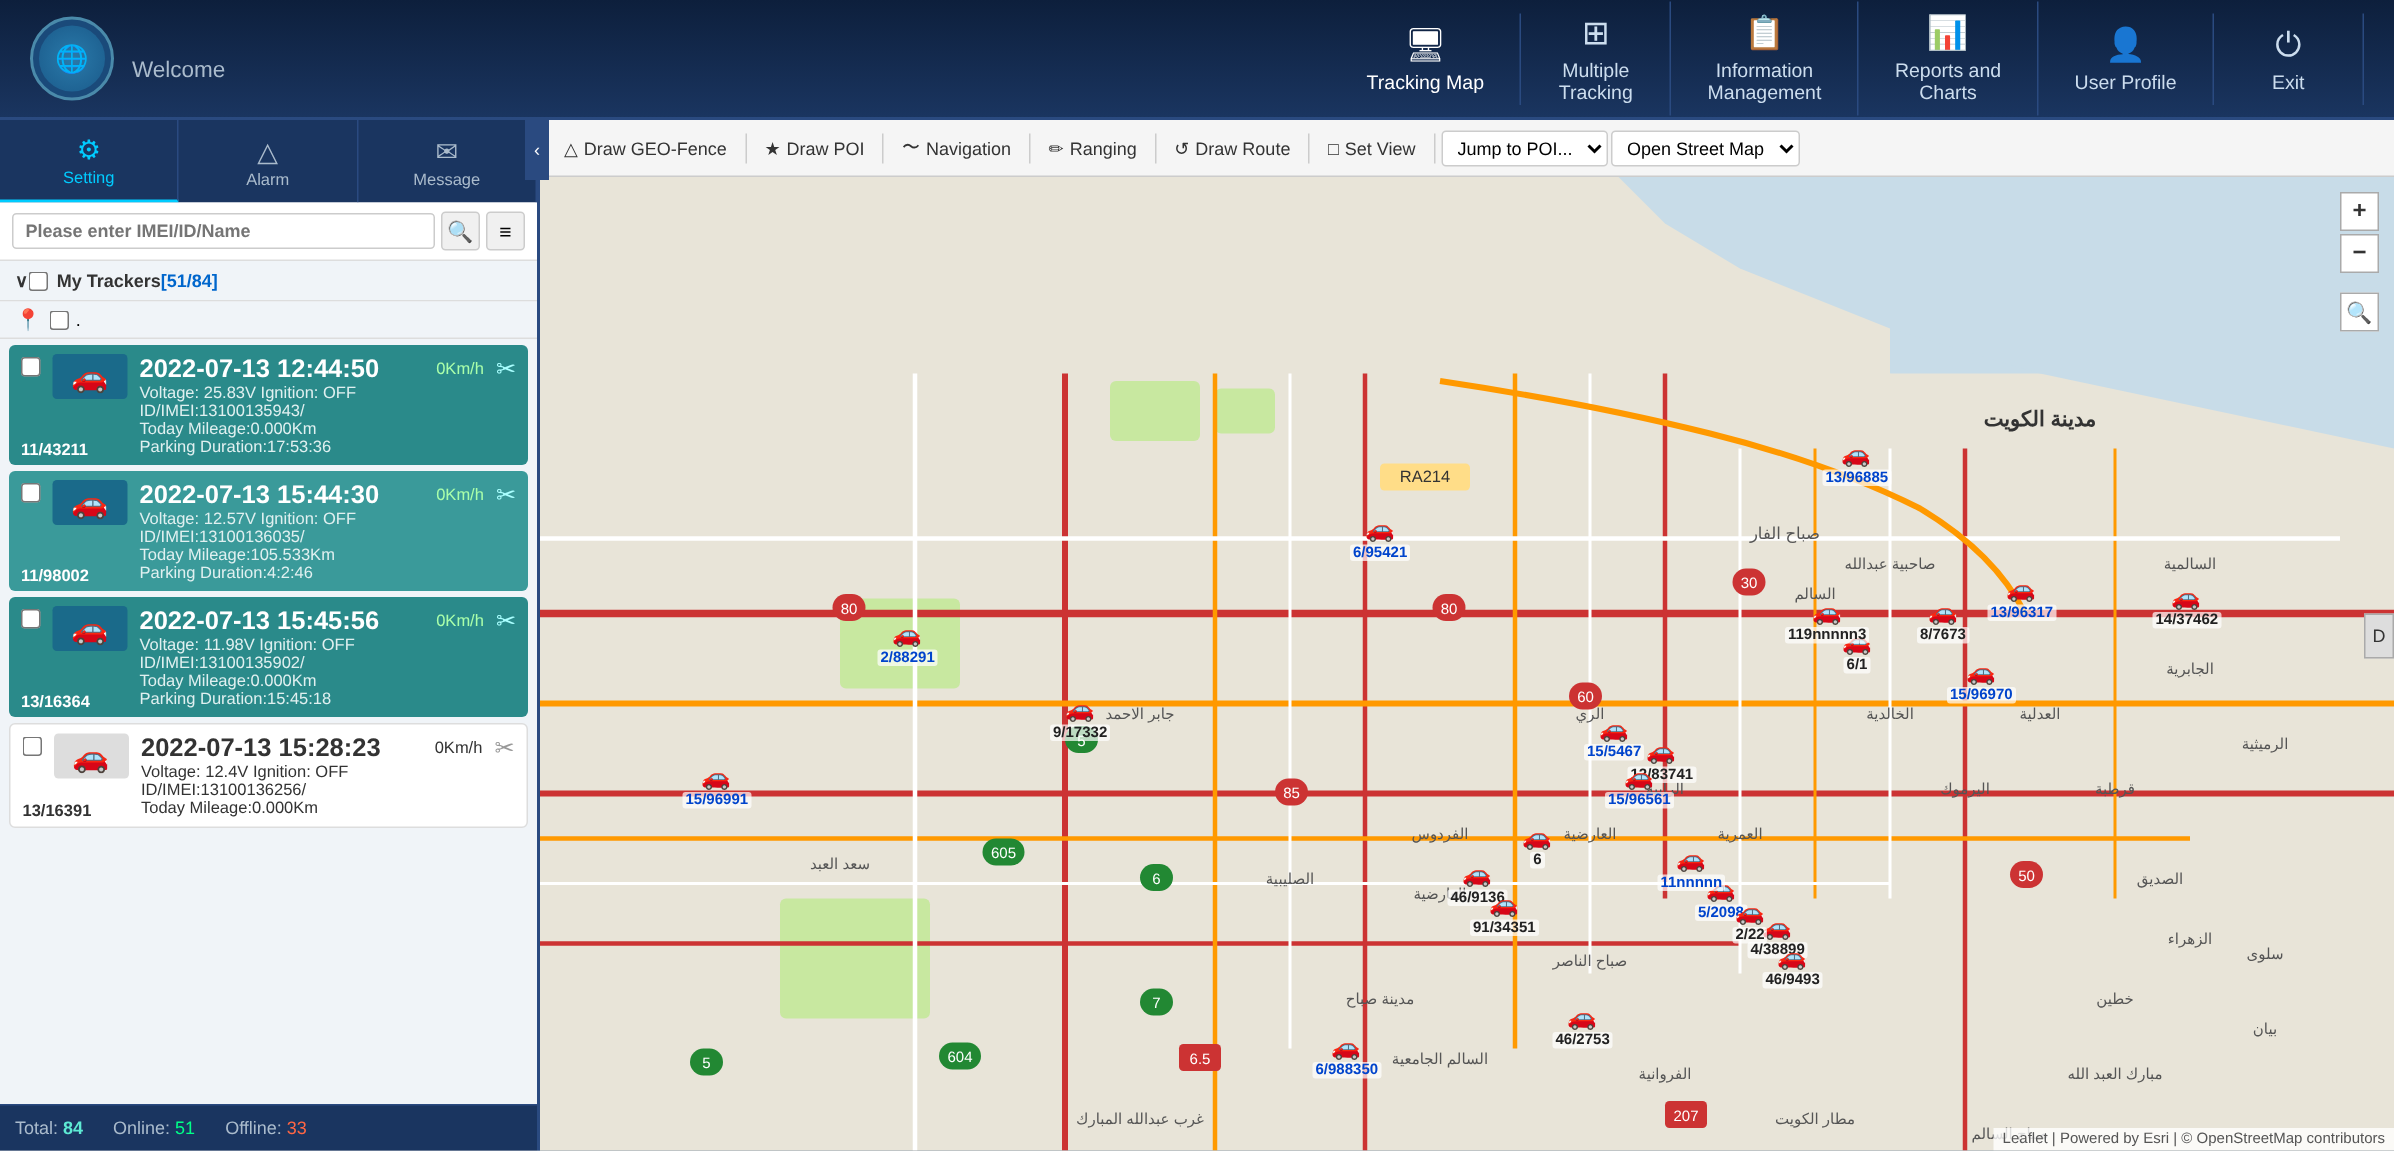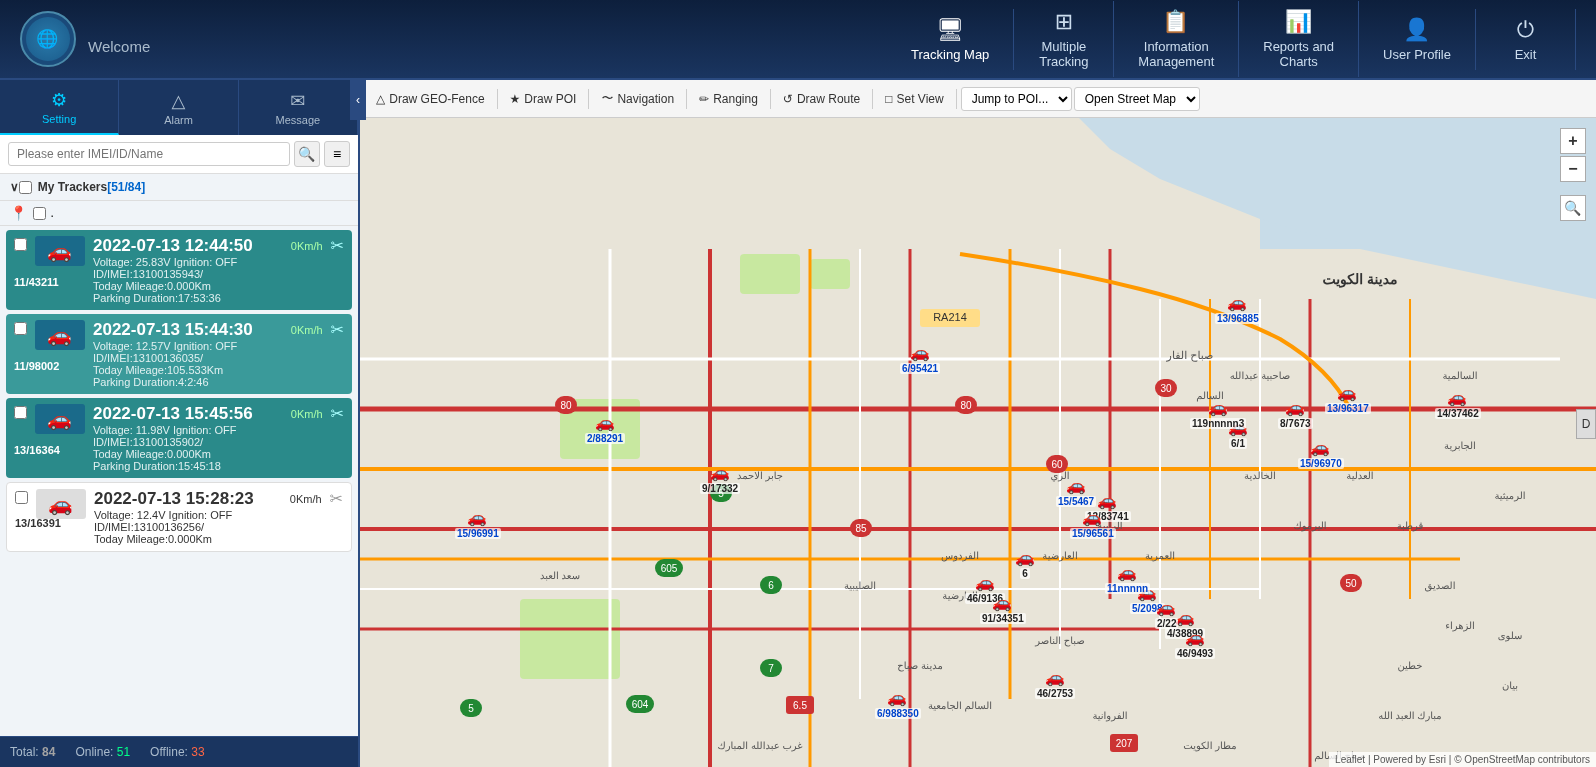--- a/index.html
+++ b/index.html
@@ -96,21 +96,21 @@
     }
     .sidebar-tab.active { color: #00ccff; border-bottom: 2px solid #00ccff; }
     .sidebar-tab .tab-icon { font-size: 18px; }
 
     #sidebar-search {
       display: flex; align-items: center; padding: 6px 8px; background: white;
       border-bottom: 1px solid #ddd; gap: 4px;
     }
     #search-input {
       flex: 1; border: 1px solid #ccc; border-radius: 3px; padding: 4px 8px;
-      font-size: 12px; color: #999;
+      font-size: 12px; color: #999; font-weight: bold;
     }
     .search-icon-btn {
       width: 26px; height: 26px; background: #f0f0f0; border: 1px solid #ccc;
       border-radius: 3px; display: flex; align-items: center; justify-content: center;
       font-size: 14px; cursor: pointer;
     }
 
     #tracker-header {
       display: flex; align-items: center; padding: 6px 10px; background: #f0f4f8;
       border-bottom: 1px solid #ddd; font-size: 12px; font-weight: bold; color: #333;
@@ -144,30 +144,30 @@
     .tracker-info { flex: 1; font-size: 11px; color: #e0f0f0; }
     .tracker-info.dark { color: #333; }
     .tracker-id-row { display: flex; justify-content: space-between; align-items: center; }
     .tracker-id { font-size: 17px; font-weight: bold; color: #fff; }
     .tracker-id.dark { color: #333; }
     .tracker-speed { font-size: 11px; color: #aaffaa; }
     .tracker-speed.dark { color: #333; }
     .tracker-tools { font-size: 16px; color: #aaffff; cursor: pointer; }
 
     .tracker-num {
-      position: absolute; bottom: 22px; left: 8px; font-size: 11px;
+      position: absolute; bottom: 4px; left: 8px; font-size: 11px;
       color: #fff; font-weight: bold;
     }
     .tracker-num.dark { color: #333; }
 
     #sidebar-footer {
       padding: 8px 10px; background: #1a3560; display: flex; gap: 20px;
       font-size: 12px; color: #aabbcc; border-top: 1px solid #2a4a80;
     }
-    #sidebar-footer span.num { color: #a3a3a3; font-weight: bold; }
+    #sidebar-footer span.num { color: #5eead4; font-weight: bold; }
     #sidebar-footer .online { color: #00ff88; }
     #sidebar-footer .offline { color: #ff6644; }
 
     
     #collapse-btn {
       position: absolute; top: 80px; left: 350px; z-index: 15;
       width: 16px; height: 40px; background: #2a4a80; border: none;
       color: white; cursor: pointer; display: flex; align-items: center;
       justify-content: center; font-size: 12px;
     }

